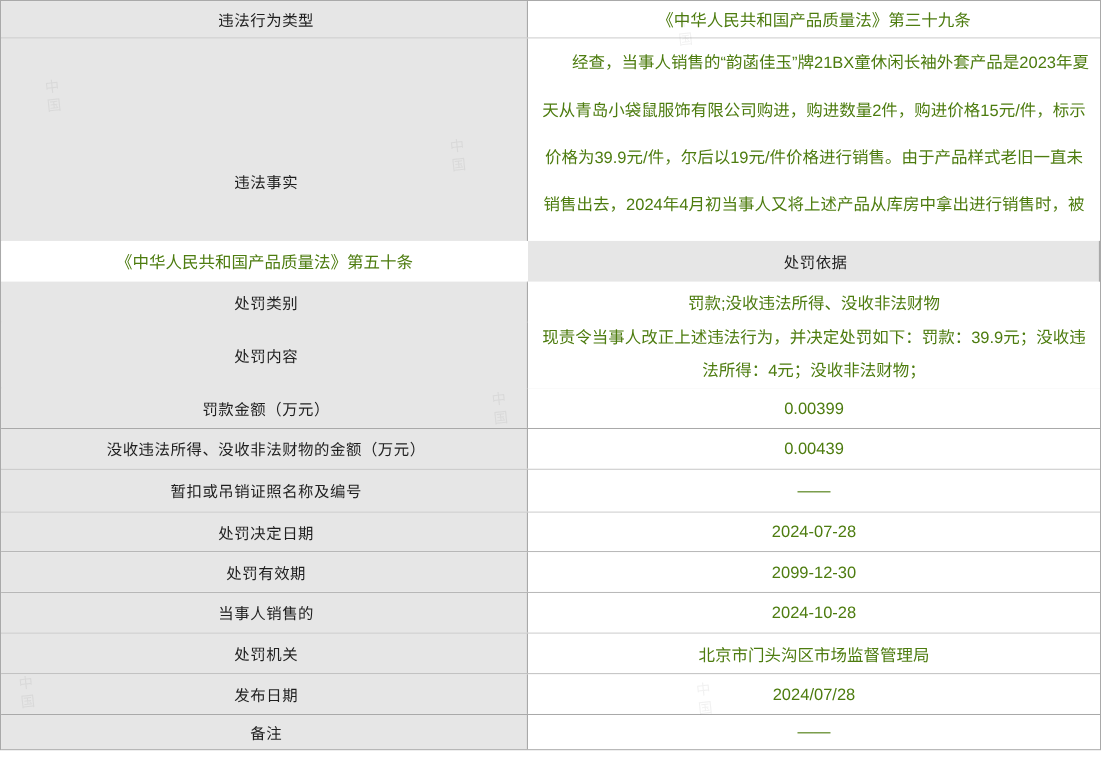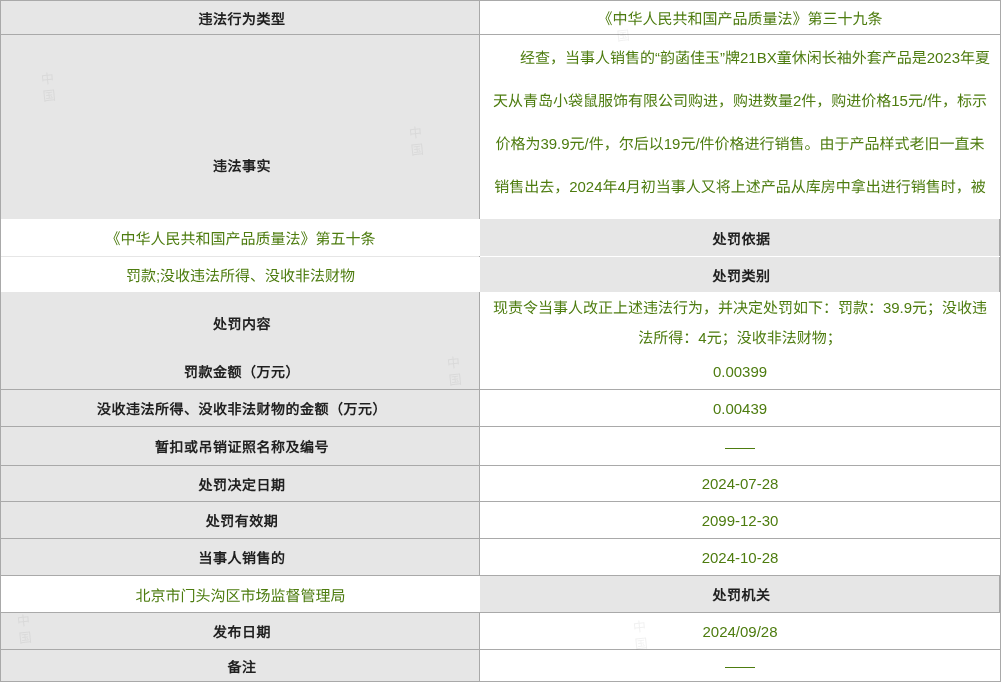--- a/index.html
+++ b/index.html
@@ -31,21 +31,21 @@
     box-sizing: border-box;
     display: flex;
     align-items: center;
     justify-content: center;
     text-align: center;
     padding: 2px 8px;
   }
   .cell.label {
     background: #e6e6e6;
     border-right: 1px solid #a9a9a9;
-    font-weight: bold;
+    font-weight: normal;
     font-size: 14px;
     color: #1f1f1f;
     letter-spacing: 0.5px;
     padding-left: 12px;
   }
   .cell.value {
     background: #ffffff;
     font-size: 15px;
     color: #4d7c0f;
   }
@@ -85,22 +85,22 @@
       <div class="cell label">违法事实</div>
       <div class="cell value multiline">　　经查，当事人销售的“韵菡佳玉”牌21BX童休闲长袖外套产品是2023年夏天从青岛小袋鼠服饰有限公司购进，购进数量2件，购进价格15元/件，标示价格为39.9元/件，尔后以19元/件价格进行销售。由于产品样式老旧一直未销售出去，2024年4月初当事人又将上述产品从库房中拿出进行销售时，被检测机构抽查检验，至案发时当事人已销售1件（被检测机构抽样），封存1件，当事人获销货款19元，获利4元，货值金额79.8元。</div>
     </div>
 
     <div class="row" style="height:38px;">
       <div class="cell value">《中华人民共和国产品质量法》第五十条</div>
       <div class="cell label">处罚依据</div>
     </div>
 
     <div class="row" style="height:36px;">
+      <div class="cell label">处罚类别</div>
       <div class="cell value">罚款;没收违法所得、没收非法财物</div>
-      <div class="cell label">处罚类别</div>
     </div>
 
     <div class="row" style="height:60px;">
       <div class="cell label">处罚内容</div>
       <div class="cell value twoline">现责令当事人改正上述违法行为，并决定处罚如下：罚款：39.9元；没收违法所得：4元；没收非法财物；</div>
     </div>
 
     <div class="row" style="height:37px;">
       <div class="cell label">罚款金额（万元）</div>
       <div class="cell value">0.00399</div>
@@ -125,27 +125,27 @@
       <div class="cell label">处罚有效期</div>
       <div class="cell value">2099-12-30</div>
     </div>
 
     <div class="row" style="height:37px;">
       <div class="cell label">当事人销售的</div>
       <div class="cell value">2024-10-28</div>
     </div>
 
     <div class="row" style="height:37px;">
+      <div class="cell label">处罚机关</div>
       <div class="cell value">北京市门头沟区市场监督管理局</div>
-      <div class="cell label">处罚机关</div>
     </div>
 
     <div class="row" style="height:37px;">
       <div class="cell label">发布日期</div>
-      <div class="cell value">2024/09/28</div>
+      <div class="cell value">2024/07/28</div>
     </div>
 
     <div class="row" style="height:32px;">
       <div class="cell label">备注</div>
       <div class="cell value">——</div>
     </div>
 
   </div>
 
   <span class="watermark" style="left:38px; top:72px;">中国</span>

